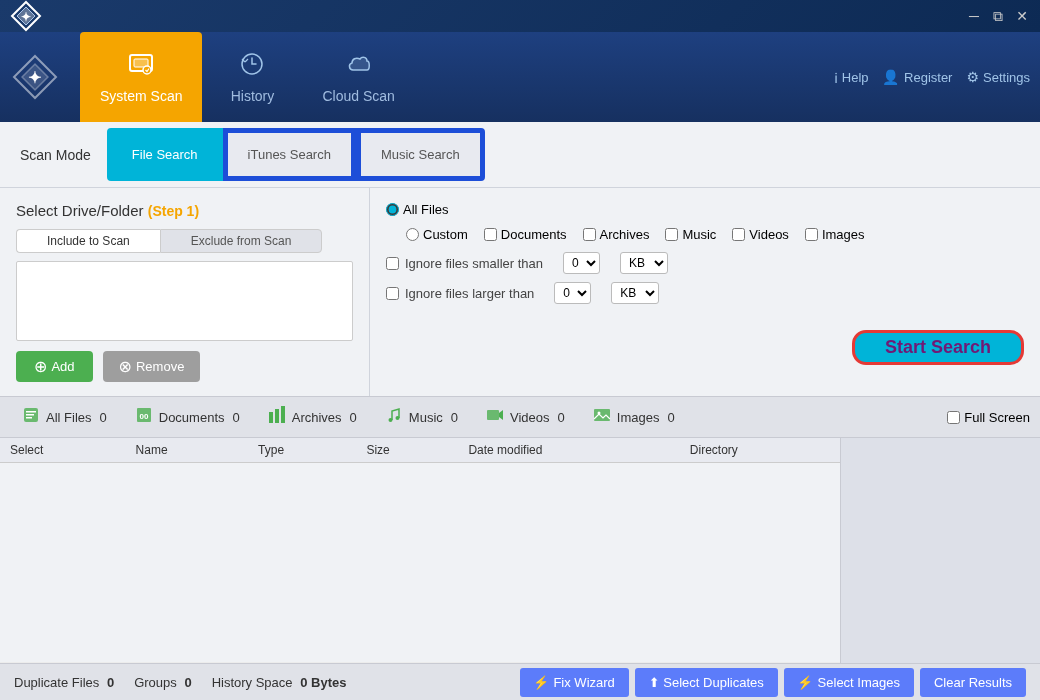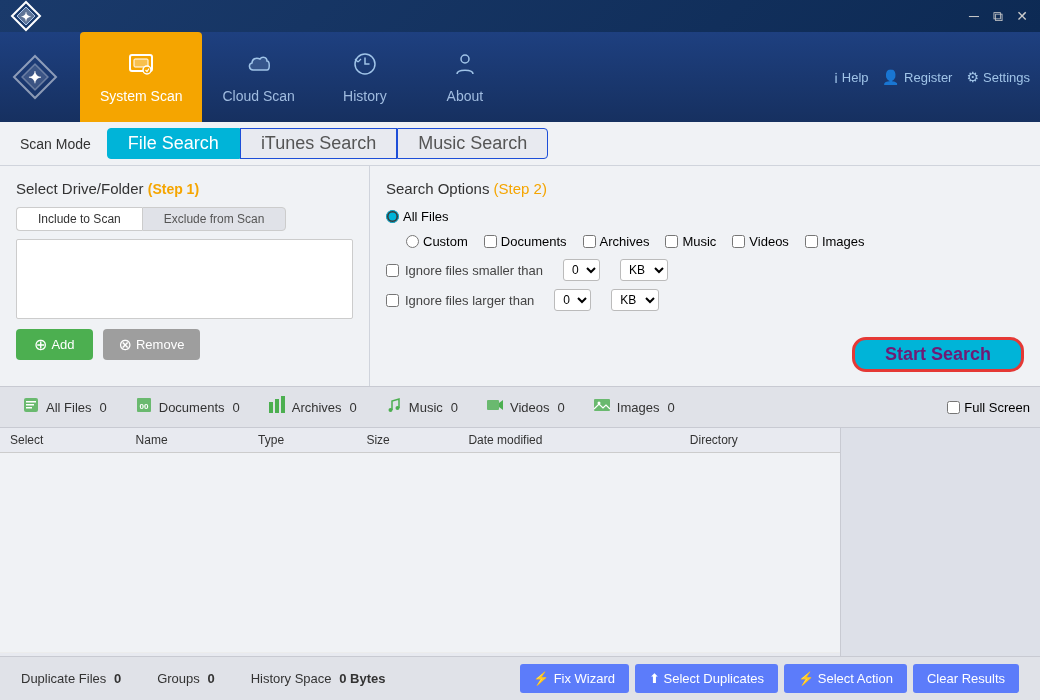--- a/index.html
+++ b/index.html
@@ -62,40 +62,40 @@
 
     
     .scan-mode-bar {
       background: #f0f2f5;
       border-bottom: 1px solid #d0d4dc;
       display: flex; align-items: center;
       padding: 6px 20px; gap: 0;
     }
     .scan-mode-label { font-size: 14px; color: #333; margin-right: 16px; }
     .scan-tab {
-      padding: 4px 20px; border: 1px solid #1d4ed8; cursor: pointer;
-      font-size: 18px; background: #e8eaf0; color: #555;
+      padding: 14px 20px; border: 5px solid #1d4ed8; cursor: pointer;
+      font-size: 13px; background: #e8eaf0; color: #555;
     }
     .scan-tab:first-of-type { border-radius: 4px 0 0 4px; }
     .scan-tab:last-of-type { border-radius: 0 4px 4px 0; }
     .scan-tab.active { background: #00b4d8; color: #fff; border-color: #00b4d8; }
 
     
     .left-panel {
       width: 370px;
       padding: 14px 16px;
       border-right: 1px solid #d0d4dc;
       background: #f0f2f5;
     }
     .panel-title { font-size: 15px; color: #333; margin-bottom: 10px; }
     .panel-title .step { color: #f5a500; font-weight: bold; }
 
     .include-exclude-tabs { display: flex; margin-bottom: 8px; }
     .ie-tab {
-      padding: 4px 21px; border: 1px solid #ccc; cursor: pointer;
+      padding: 4px 30px; border: 1px solid #ccc; cursor: pointer;
       font-size: 12px; background: #e0e2e8; color: #555;
     }
     .ie-tab:first-child { border-radius: 4px 0 0 4px; border-right: none; }
     .ie-tab:last-child { border-radius: 0 4px 4px 0; }
     .ie-tab.active { background: #fff; color: #333; font-weight: 500; }
 
     .folder-list {
       width: 100%; height: 80px;
       border: 1px solid #ccc; background: #fff;
       margin-bottom: 10px; border-radius: 2px;
@@ -183,21 +183,21 @@
       background: #dde0e8;
       border-left: 1px solid #c8cad2;
     }
 
     
     .status-bar {
       background: #e0e2e8;
       border-top: 1px solid #c8cad2;
       height: 44px;
       display: flex; align-items: center;
-      padding: 0 21px; gap: 36px;
+      padding: 0 14px; gap: 20px;
     }
     .status-item { font-size: 13px; color: #333; }
     .status-item strong { color: #333; }
 
     .status-btns { margin-left: auto; display: flex; gap: 6px; }
     .status-btn {
       padding: 7px 14px; border: none; border-radius: 3px;
       cursor: pointer; font-size: 13px; font-weight: 500;
     }
     .btn-fix { background: #5c7cfa; color: #fff; }
@@ -252,43 +252,34 @@
             <path d="M11 21 L17 21" stroke="#fff" stroke-width="2"></path>
             <circle cx="20" cy="20" r="4" fill="#f5a500" stroke="#fff" stroke-width="1.5"></circle>
             <path d="M18.5 20 L20 21.5 L22 18.5" stroke="#fff" stroke-width="1.2"></path>
           </svg>
         </span>
         <span class="tab-label">System Scan</span>
       </button>
       <button class="nav-tab">
         <span class="tab-icon">
           <svg width="28" height="28" viewBox="0 0 28 28" fill="none">
-            <path d="M8 20 C4 20 3 14 7 13 C7 9 11 7 15 9 C17 6 22 7 22 11 C25 11 25 20 22 20 Z" stroke="#a0c4e8" stroke-width="1.5" fill="rgba(160,196,232,0.2)"></path>
-          </svg>
-        </span>
-        <span class="tab-label">Cloud Scan</span>
-      </button>
-      <button class="nav-tab">
-        <span class="tab-icon">
-          <svg width="28" height="28" viewBox="0 0 28 28" fill="none">
             <circle cx="14" cy="14" r="10" stroke="#a0c4e8" stroke-width="1.5"></circle>
             <path d="M14 8 L14 14 L18 14" stroke="#a0c4e8" stroke-width="1.5" stroke-linecap="round"></path>
             <path d="M7 12 L4 9 M7 12 L10 9" stroke="#a0c4e8" stroke-width="1.2"></path>
           </svg>
         </span>
         <span class="tab-label">History</span>
       </button>
       <button class="nav-tab">
         <span class="tab-icon">
           <svg width="28" height="28" viewBox="0 0 28 28" fill="none">
-            <circle cx="14" cy="9" r="4" stroke="#a0c4e8" stroke-width="1.5"></circle>
-            <path d="M6 24 C6 19 22 19 22 24" stroke="#a0c4e8" stroke-width="1.5"></path>
+            <path d="M8 20 C4 20 3 14 7 13 C7 9 11 7 15 9 C17 6 22 7 22 11 C25 11 25 20 22 20 Z" stroke="#a0c4e8" stroke-width="1.5" fill="rgba(160,196,232,0.2)"></path>
           </svg>
         </span>
-        <span class="tab-label">About</span>
+        <span class="tab-label">Cloud Scan</span>
       </button>
     </div>
 
     <div class="nav-right">
       <div class="nav-right-item">
         <span style="font-size:14px;">ℹ</span>
         <span>Help</span>
       </div>
       <div class="nav-right-item">
         <span style="font-size:14px;">👤</span>
@@ -329,24 +320,20 @@
             <span>Add</span>
           </button>
           <button class="btn-remove">
             <span style="font-size:16px;">⊗</span>
             <span>Remove</span>
           </button>
         </div>
       </div>
 
       <div class="right-panel">
-        <div class="search-options-title">
-          <span>Search Options</span>
-          <span style="color:#f5a500;">(Step 2)</span>
-        </div>
 
         <div class="file-type-row">
           <label class="radio-option">
             <input type="radio" name="filetype" checked="" style="">
             <span>All Files</span>
           </label>
         </div>
 
         <div class="file-type-row" style="padding-left:20px;">
           <label class="radio-option">
@@ -520,21 +507,21 @@
       <button class="status-btn btn-fix">
         <span>⚡ </span>
         <span>Fix Wizard</span>
       </button>
       <button class="status-btn btn-select-dup">
         <span>⬆ </span>
         <span>Select Duplicates</span>
       </button>
       <button class="status-btn btn-select-act">
         <span>⚡ </span>
-        <span>Select Action</span>
+        <span>Select Images</span>
       </button>
       <button class="status-btn btn-clear">
         <span>Clear Results</span>
       </button>
     </div>
   </div>
 
 </div>
 
 </body></html>

